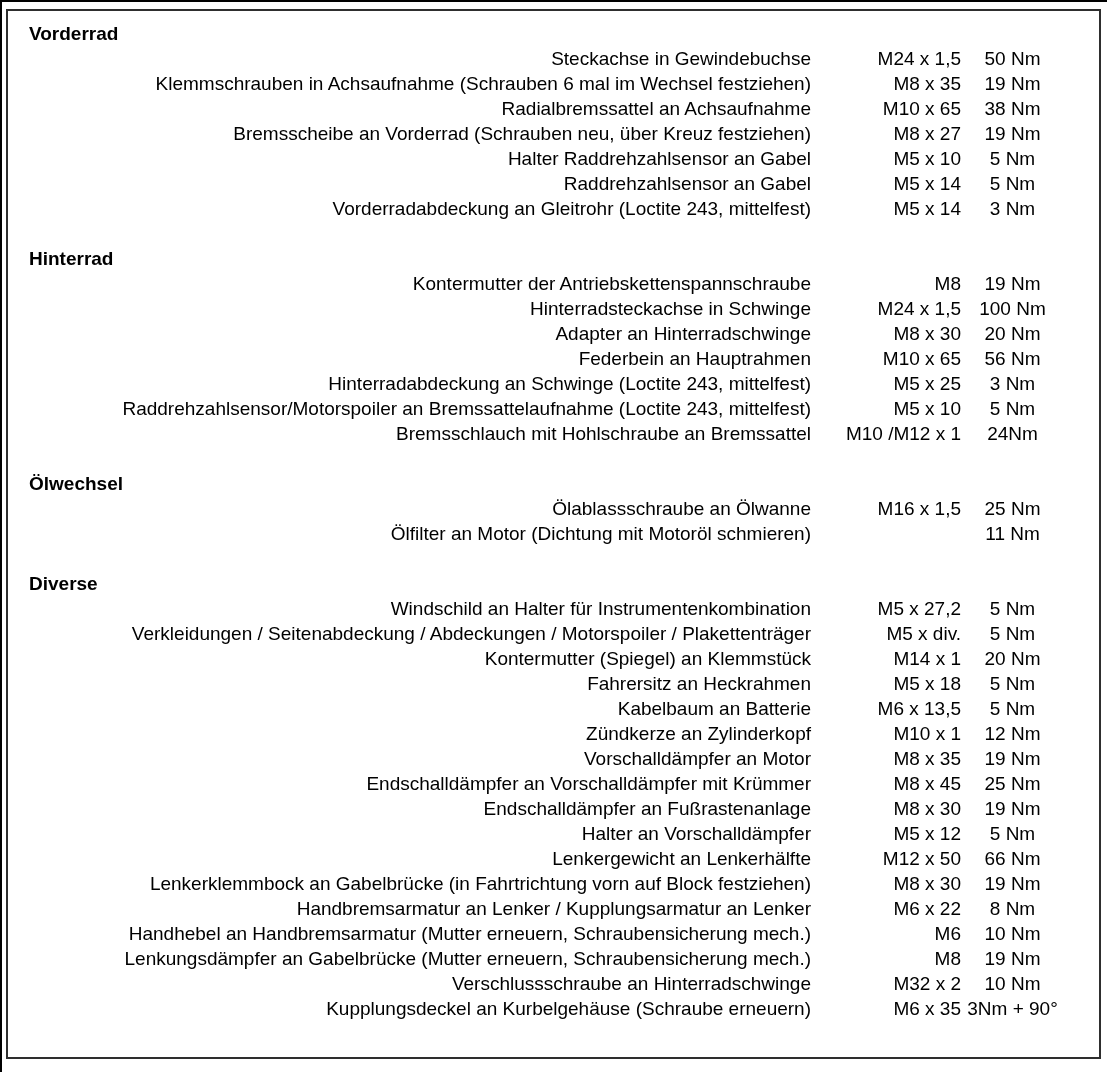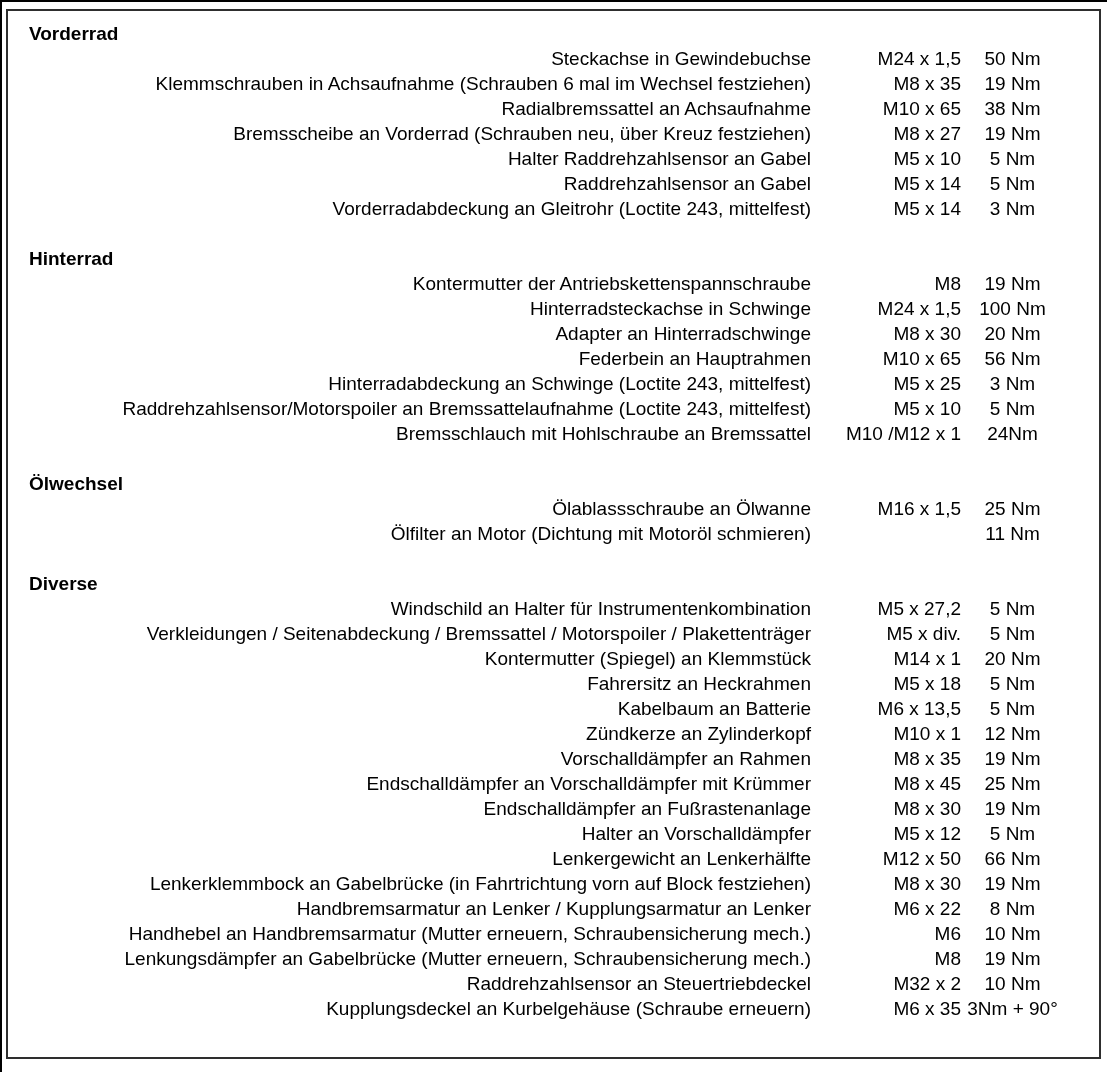--- a/index.html
+++ b/index.html
@@ -149,21 +149,21 @@
           </div>
         </div>
         <div class="section">
           <div class="section-title">Diverse</div>
           <div class="row">
             <span class="cell-desc">Windschild an Halter für Instrumentenkombination</span>
             <span class="cell-thread">M5 x 27,2</span>
             <span class="cell-torque">5 Nm</span>
           </div>
           <div class="row">
-            <span class="cell-desc">Verkleidungen / Seitenabdeckung / Bremssattel / Motorspoiler / Plakettenträger</span>
+            <span class="cell-desc">Verkleidungen / Seitenabdeckung / Abdeckungen / Motorspoiler / Plakettenträger</span>
             <span class="cell-thread">M5 x div.</span>
             <span class="cell-torque">5 Nm</span>
           </div>
           <div class="row">
             <span class="cell-desc">Kontermutter (Spiegel) an Klemmstück</span>
             <span class="cell-thread">M14 x 1</span>
             <span class="cell-torque">20 Nm</span>
           </div>
           <div class="row">
             <span class="cell-desc">Fahrersitz an Heckrahmen</span>
@@ -174,21 +174,21 @@
             <span class="cell-desc">Kabelbaum an Batterie</span>
             <span class="cell-thread">M6 x 13,5</span>
             <span class="cell-torque">5 Nm</span>
           </div>
           <div class="row">
             <span class="cell-desc">Zündkerze an Zylinderkopf</span>
             <span class="cell-thread">M10 x 1</span>
             <span class="cell-torque">12 Nm</span>
           </div>
           <div class="row">
-            <span class="cell-desc">Vorschalldämpfer an Rahmen</span>
+            <span class="cell-desc">Vorschalldämpfer an Motor</span>
             <span class="cell-thread">M8 x 35</span>
             <span class="cell-torque">19 Nm</span>
           </div>
           <div class="row">
             <span class="cell-desc">Endschalldämpfer an Vorschalldämpfer mit Krümmer</span>
             <span class="cell-thread">M8 x 45</span>
             <span class="cell-torque">25 Nm</span>
           </div>
           <div class="row">
             <span class="cell-desc">Endschalldämpfer an Fußrastenanlage</span>
@@ -219,21 +219,21 @@
             <span class="cell-desc">Handhebel an Handbremsarmatur (Mutter erneuern, Schraubensicherung mech.)</span>
             <span class="cell-thread">M6</span>
             <span class="cell-torque">10 Nm</span>
           </div>
           <div class="row">
             <span class="cell-desc">Lenkungsdämpfer an Gabelbrücke (Mutter erneuern, Schraubensicherung mech.)</span>
             <span class="cell-thread">M8</span>
             <span class="cell-torque">19 Nm</span>
           </div>
           <div class="row">
-            <span class="cell-desc">Raddrehzahlsensor an Steuertriebdeckel</span>
+            <span class="cell-desc">Verschlussschraube an Hinterradschwinge</span>
             <span class="cell-thread">M32 x 2</span>
             <span class="cell-torque">10 Nm</span>
           </div>
           <div class="row">
             <span class="cell-desc">Kupplungsdeckel an Kurbelgehäuse (Schraube erneuern)</span>
             <span class="cell-thread">M6 x 35</span>
             <span class="cell-torque">3Nm + 90°</span>
           </div>
         </div>
       </div>

